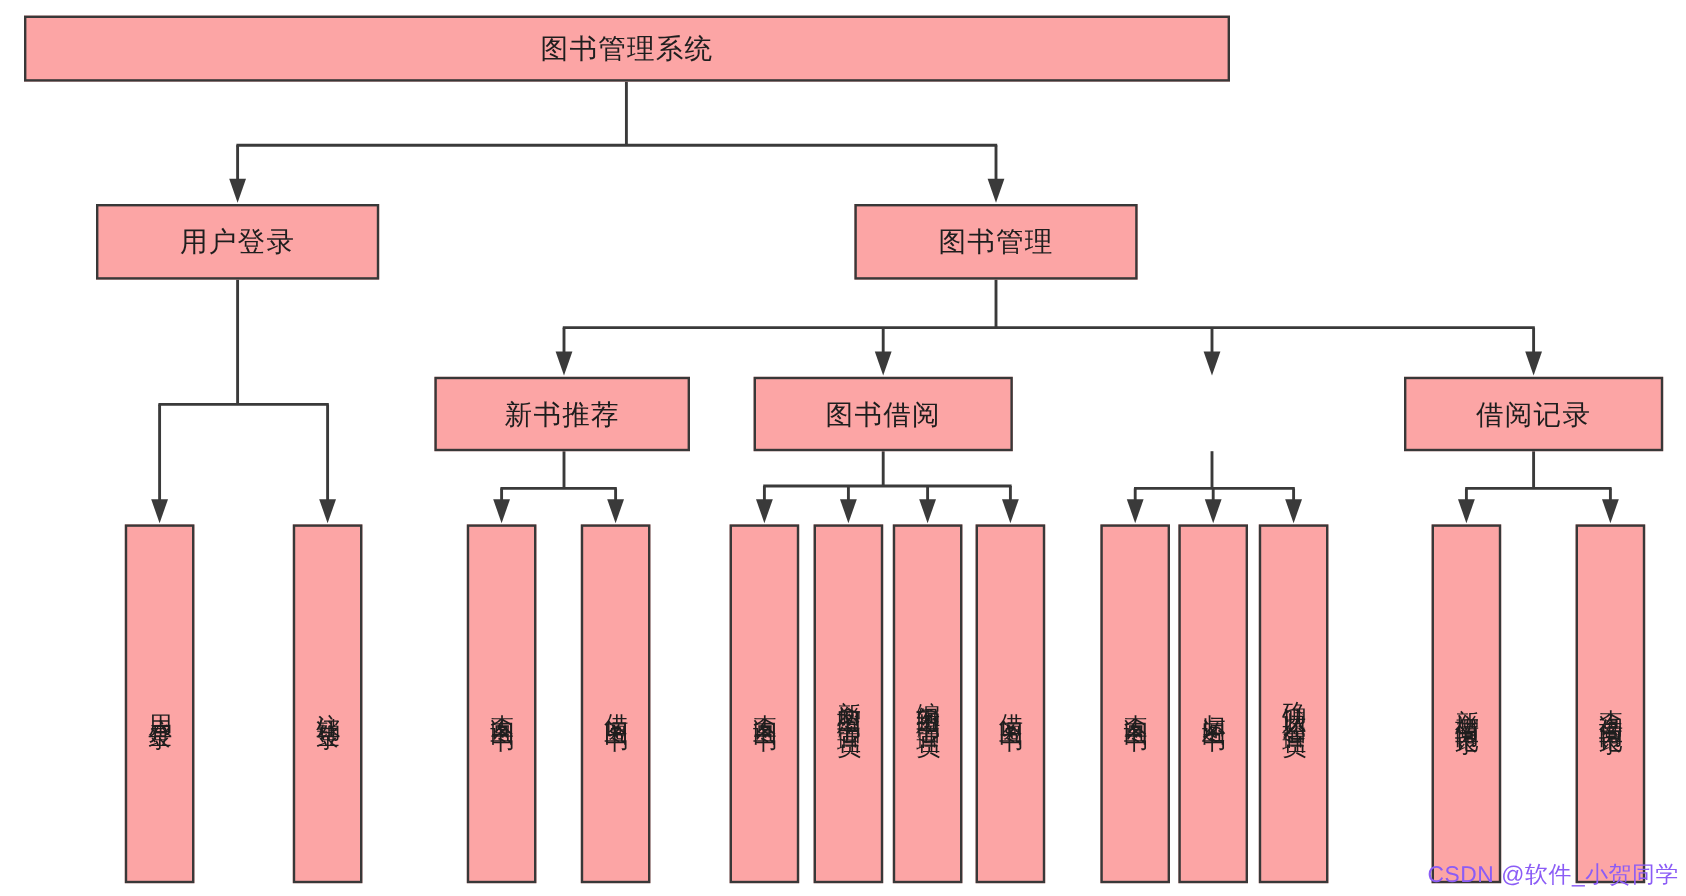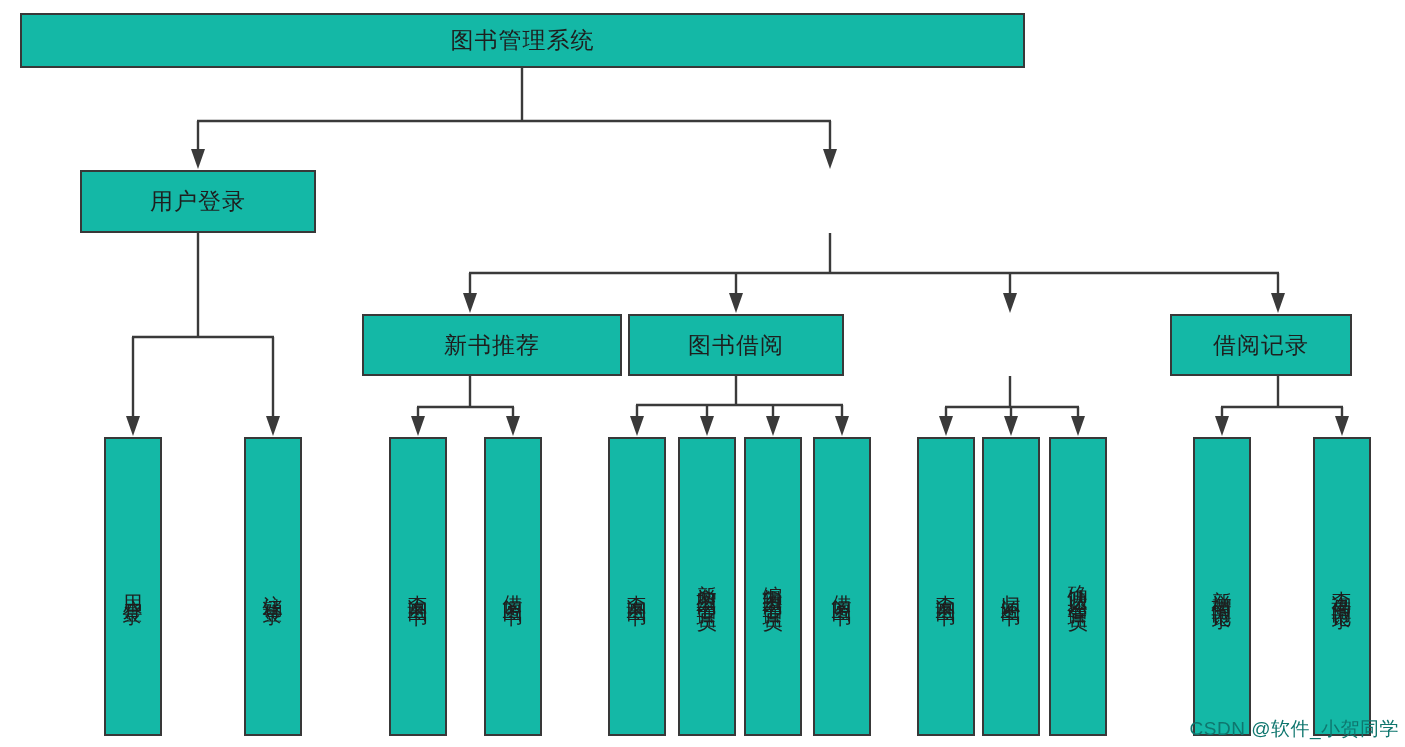--- a/index.html
+++ b/index.html
@@ -26,21 +26,21 @@
     stroke: #3a3a3a;
     stroke-width: 2.4;
   }
   #connectors polygon {
     fill: #3a3a3a;
     stroke: none;
   }
   .hbox, .vbox {
     position: absolute;
     box-sizing: border-box;
-    background: #14b8a6;
+    background: #fca5a5;
     border: 2.5px solid #383838;
     display: flex;
     align-items: center;
     justify-content: center;
     color: #1e1e1e;
   }
   .hbox .lbl {
     font-size: 23px;
     letter-spacing: 1px;
     white-space: nowrap;
@@ -50,21 +50,21 @@
     text-orientation: mixed;
     font-size: 20px;
     letter-spacing: 4px;
     line-height: 1;
   }
   .watermark {
     position: absolute;
     right: 6px;
     bottom: 5px;
     font-size: 19px;
-    color: #0f766e;
+    color: #8b5cf6;
     letter-spacing: 0.5px;
     white-space: nowrap;
     z-index: 5;
   }
 </style>
 </head>
 <body>
 
 <div id="canvas">
 
@@ -144,28 +144,31 @@
     </g>
   </svg>
 
   <div class="hbox" style="left:20px; top:13px; width:1005px; height:55px;">
     <span class="lbl">图书管理系统</span>
   </div>
 
   <div class="hbox" style="left:80px; top:170px; width:236px; height:63px;">
     <span class="lbl">用户登录</span>
   </div>
-
-  <div class="hbox" style="left:362px; top:314px; width:260px; height:62px;">
+  <div class="hbox" style="left:712px; top:170px; width:236px; height:63px;">
+    <span class="lbl">图书管理</span>
+  </div>
+
+  <div class="hbox" style="left:362px; top:314px; width:213px; height:62px;">
     <span class="lbl">新书推荐</span>
   </div>
   <div class="hbox" style="left:628px; top:314px; width:216px; height:62px;justify-content:center;">
     <span class="lbl">图书借阅</span>
   </div>
-  <div class="hbox" style="left:1170px; top:314px; width:182px; height:62px;">
+  <div class="hbox" style="left:1170px; top:314px; width:216px; height:62px;">
     <span class="lbl">借阅记录</span>
   </div>
 
   <div class="vbox" style="left:104px; top:437px; width:58px; height:299px;">
     <span class="lbl">用户登录</span>
   </div>
   <div class="vbox" style="left:244px; top:437px; width:58px; height:299px;">
     <span class="lbl">注销登录</span>
   </div>
 

